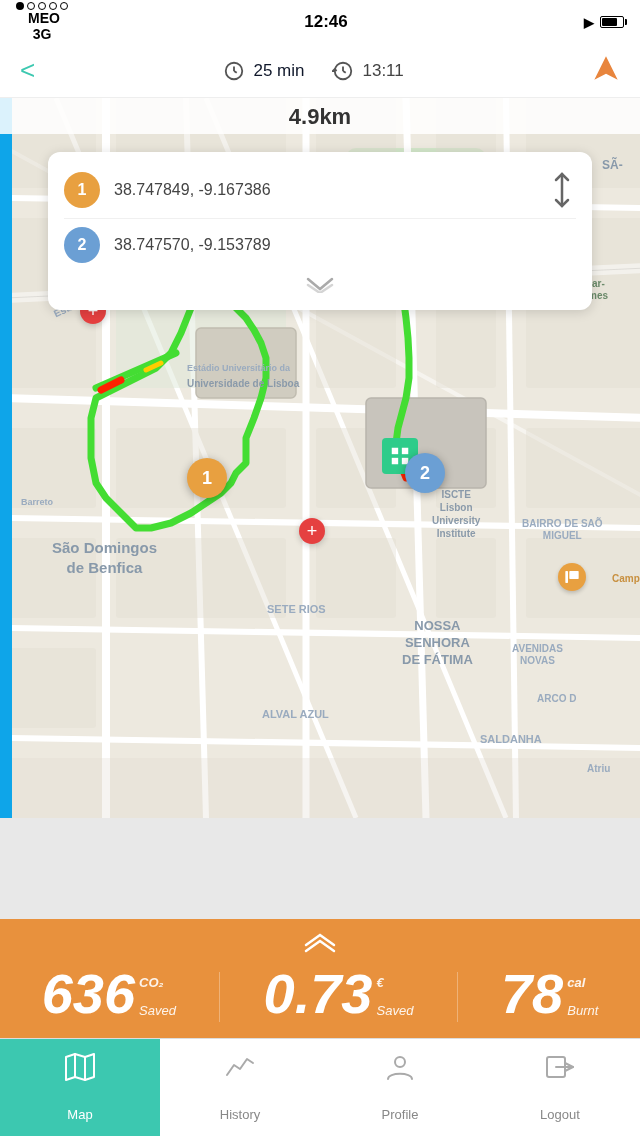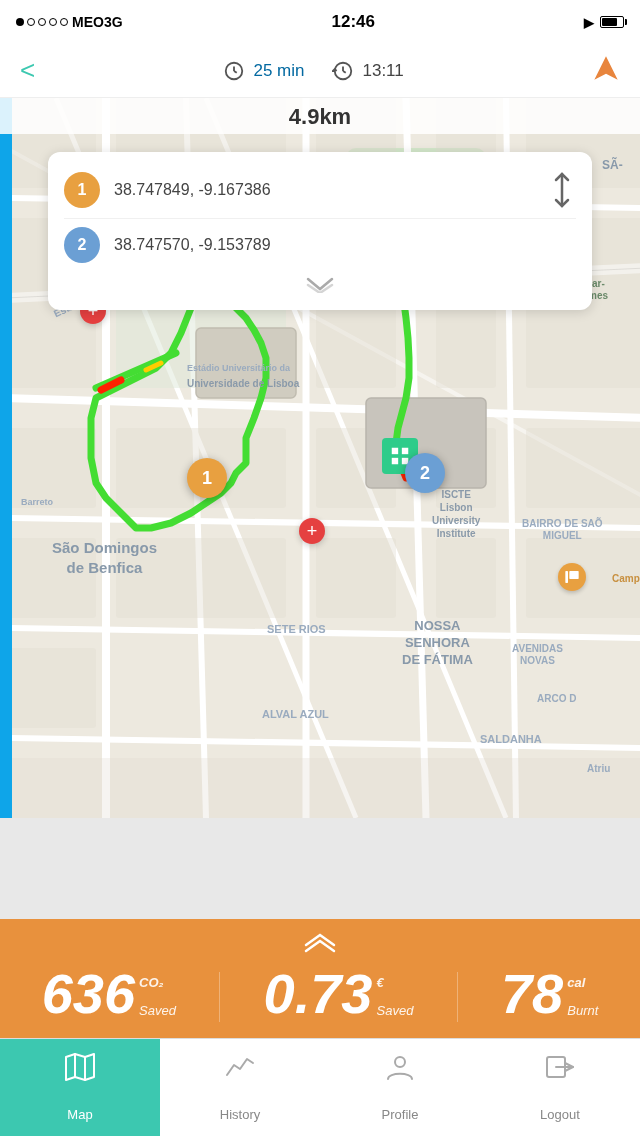--- a/index.html
+++ b/index.html
@@ -19,21 +19,21 @@
       background: #fff;
       display: flex;
       align-items: center;
       justify-content: space-between;
       padding: 0 16px;
       font-size: 14px;
       font-weight: 600;
       z-index: 100;
       position: relative;
     }
-    .status-left { display: flex; align-items: center; gap: 0; }
+    .status-left { display: flex; align-items: center; gap: 0; flex-direction: column; }
     .dot { width: 8px; height: 8px; border-radius: 50%; }
     .dot.filled { background: #000; }
     .dot.empty { background: transparent; border: 1.5px solid #000; }
     .signal-dots { display: flex; gap: 3px; align-items: center; }
     .status-center { font-size: 17px; font-weight: 600; }
     .status-right { display: flex; align-items: center; gap: 6px; }
     .battery {
       width: 24px; height: 12px; border: 1.5px solid #000; border-radius: 2px;
       position: relative; display: flex; align-items: center; padding: 1px;
     }
@@ -353,21 +353,21 @@
   <div class="nav-back">&lt;</div>
   <div class="nav-center">
     <div class="nav-stat">
       <div class="icon-wrap">
         <svg width="22" height="22" viewBox="0 0 24 24" fill="none" stroke="#555" stroke-width="2">
           <circle cx="12" cy="12" r="9"></circle>
           <line x1="12" y1="7" x2="12" y2="12"></line>
           <line x1="12" y1="12" x2="15" y2="14"></line>
         </svg>
       </div>
-      <span style="color:#0369a1;font-size:17px">25 min</span>
+      <span style="color:#0f172a;font-size:17px">25 min</span>
     </div>
     <div class="nav-stat">
       <div class="icon-wrap">
         <svg width="22" height="22" viewBox="0 0 24 24" fill="none" stroke="#555" stroke-width="2">
           <path d="M3 12a9 9 0 1 0 9-9 9 9 0 0 0-9 9"></path>
           <path d="M3 12H1l2-2 2 2"></path>
           <line x1="12" y1="7" x2="12" y2="12"></line>
           <line x1="12" y1="12" x2="15" y2="14"></line>
         </svg>
       </div>
@@ -488,21 +488,21 @@
     </svg>
 
     <div class="map-label large" style="left:320px;top:50px;font-size:15px;color:#8899aa;">CAMPO GRANDE</div>
     <div class="map-label" style="left:390px;top:110px;font-size:10px;line-height:1.3;color:#7a8c9a;">Jardim do<br>Campo<br>Grande</div>
     <div class="map-label" style="left:530px;top:70px;font-size:11px;color:#8899aa;">ALVAL</div>
     <div class="map-label" style="left:590px;top:60px;font-size:12px;color:#8899aa;">SÃ-</div>
     <div class="map-label" style="left:40px;top:200px;font-size:10px;color:#9aabbf;transform:rotate(-25deg);">Estrada da</div>
     <div class="map-label" style="left:175px;top:280px;font-size:10px;color:#8a9aaa;">Universidade de Lisboa</div>
     <div class="map-label" style="left:175px;top:265px;font-size:9px;color:#9aabbf;">Estádio Universitário da</div>
     <div class="map-label large" style="left:40px;top:440px;font-size:15px;color:#8899aa;line-height:1.3;">São Domingos<br>de Benfica</div>
-    <div class="map-label" style="left:255px;top:505px;font-size:11px;color:#9aabbf;margin-top:20px;">SETE RIOS</div>
+    <div class="map-label" style="left:255px;top:505px;font-size:11px;color:#9aabbf;">SETE RIOS</div>
     <div class="map-label large" style="left:390px;top:520px;font-size:13px;color:#8899aa;line-height:1.3;text-align:center;">NOSSA<br>SENHORA<br>DE FÁTIMA</div>
     <div class="map-label" style="left:250px;top:610px;font-size:11px;color:#9aabbf;">ALVAL AZUL</div>
     <div class="map-label" style="left:468px;top:635px;font-size:11px;color:#9aabbf;">SALDANHA</div>
     <div class="map-label" style="left:420px;top:390px;font-size:10px;color:#8a9aaa;line-height:1.3;">ISCTE<br>Lisbon<br>University<br>Institute</div>
     <div class="map-label" style="left:510px;top:420px;font-size:10px;color:#9aabbf;line-height:1.2;">BAIRRO DE SAÕ<br>MIGUEL</div>
     <div class="map-label" style="left:500px;top:545px;font-size:10px;color:#9aabbf;line-height:1.2;">AVENIDAS<br>NOVAS</div>
     <div class="map-label" style="left:570px;top:180px;font-size:10px;color:#6a8a6a;line-height:1.2;">Par-<br>omes</div>
     <div class="map-label" style="left:575px;top:665px;font-size:10px;color:#9aabbf;">Atriu</div>
     <div class="map-label" style="left:600px;top:475px;font-size:10px;color:#c89040;text-align:center;">Camp</div>
     <div class="map-label" style="left:525px;top:595px;font-size:10px;color:#9aabbf;">ARCO D</div>

